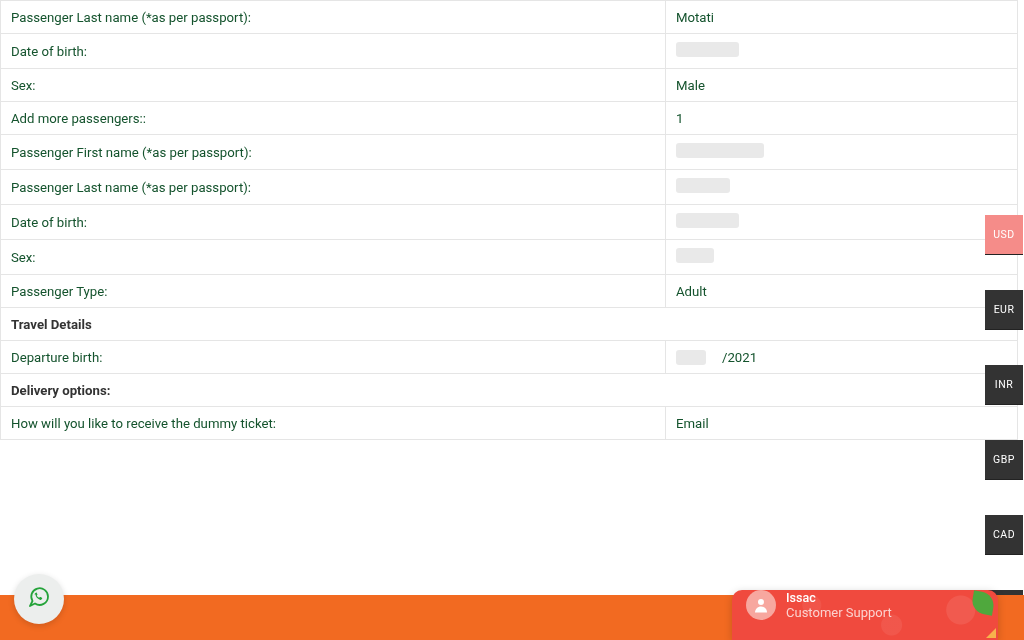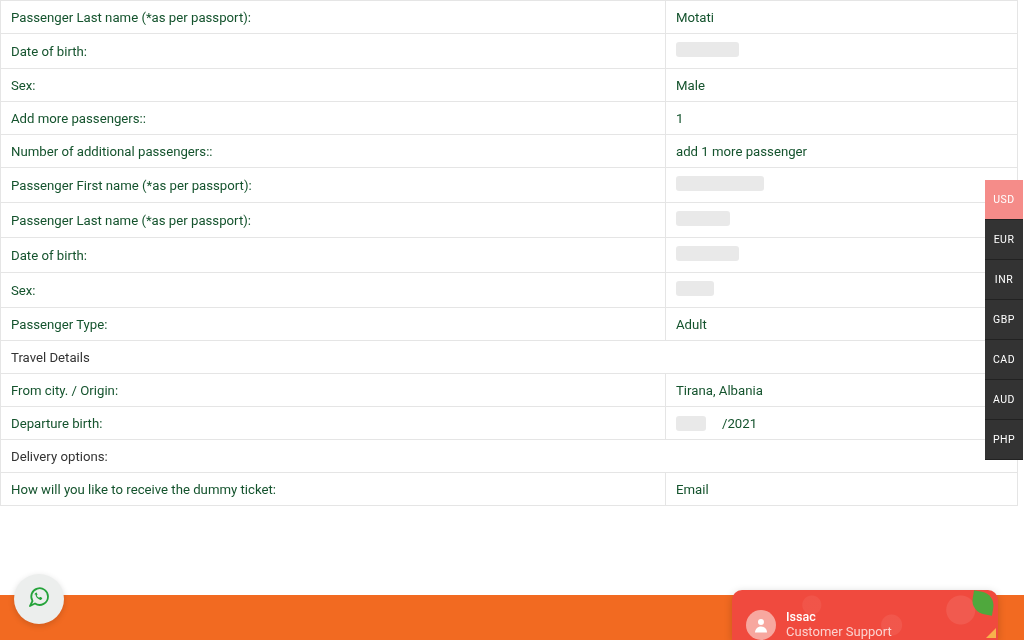--- a/index.html
+++ b/index.html
@@ -2,39 +2,39 @@
 <html><head>
 <meta charset="utf-8">
 <style>
   * { box-sizing: border-box; margin: 0; padding: 0; }
   html, body { width: 1024px; height: 640px; overflow: hidden; font-family: -apple-system, "Segoe UI", Roboto, Arial, sans-serif; background: #fff; }
   .page { position: relative; width: 1024px; height: 640px; }
   table { width: 1018px; border-collapse: collapse; table-layout: fixed; }
   td { border: 1px solid #e5e5e5; padding: 8px 10px; font-size: 13.2px; color: #14532d; vertical-align: middle; height: 33px; }
   td.label { width: 665px; }
   td.val { }
-  td.section { font-weight: 400; color: #333; }
+  td.section { font-weight: 700; color: #333; }
   td.full { }
   .blur { background: #e9e9e9; border-radius: 3px; display: inline-block; height: 15px; filter: blur(0.4px); }
   .orange-footer { position: absolute; left: 0; bottom: 0; height: 45px; width: 1024px; background: #f26a21; }
   .whatsapp { position: absolute; left: 14px; bottom: 16px; width: 50px; height: 50px; border-radius: 50%; background: #eceeed; display: flex; align-items: center; justify-content: center; box-shadow: 0 2px 6px rgba(0,0,0,0.15); cursor: pointer; }
   .whatsapp svg { width: 24px; height: 24px; }
-  .chat { position: absolute; right: 26px; bottom: 0; width: 266px; height: 50px; background: #f04a3e; border-radius: 10px 10px 0 0; display: flex; align-items: flex-end; overflow: hidden; box-shadow: 0 2px 8px rgba(0,0,0,0.18); }
+  .chat { position: absolute; right: 26px; bottom: 0; width: 266px; height: 50px; background: #f04a3e; border-radius: 10px 10px 0 0; display: flex; align-items: flex-start; overflow: hidden; box-shadow: 0 2px 8px rgba(0,0,0,0.18); }
   .chat::before { content:""; position:absolute; inset:0; background:
     radial-gradient(circle at 86% 40%, rgba(255,255,255,0.09) 0 14px, transparent 15px),
     radial-gradient(circle at 60% 70%, rgba(255,255,255,0.07) 0 10px, transparent 11px),
     radial-gradient(circle at 30% 30%, rgba(255,255,255,0.06) 0 9px, transparent 10px); }
   .chat .leaf { position:absolute; right:4px; top:2px; width:22px; height:22px; background:#4fa83d; border-radius: 0 14px 0 14px; transform: rotate(10deg); }
   .chat .tri { position:absolute; right:2px; bottom:2px; width:0; height:0; border-left:10px solid transparent; border-bottom:10px solid #f7b24c; }
   .chat .avatar { width: 30px; height: 30px; border-radius: 50%; background: #f7a79f; margin: 0 10px 0 14px; display:flex; align-items:center; justify-content:center; color:#fff; font-size:16px; position:relative; z-index:2; }
   .chat .txt { display:flex; flex-direction:column; line-height:1.2; position:relative; z-index:2; }
   .chat .name { color:#fff; font-size:12.5px; font-weight:500; }
   .chat .role { color: rgba(255,255,255,0.75); font-size:13px; }
   .currency-rail { position: absolute; right: 1px; top: 180px; width: 38px; display:flex; flex-direction:column; }
-  .currency-rail .c { height: 40px; background:#333; color:#fff; font-size:10.5px; letter-spacing:0.5px; display:flex; align-items:center; justify-content:center; cursor:pointer; border-bottom:1px solid #222; }
+  .currency-rail .c { height: 40px; background:#333; color:#fff; font-size:10.5px; letter-spacing:0.5px; display:flex; align-items:center; justify-content:center; cursor:pointer; border-bottom:1px solid #222;margin-top:35px; }
   .currency-rail .c.active { background:#f58c89; }
 </style>
 </head>
 <body>
 <div class="page">
 
 <table>
   <tbody id="tbody">
         <tr>
           <td class="label">Passenger Last name (*as per passport):</td>
@@ -46,24 +46,20 @@
         </tr>
         <tr>
           <td class="label">Sex:</td>
           <td class="val">Male</td>
         </tr>
         <tr>
           <td class="label">Add more passengers::</td>
           <td class="val">1</td>
         </tr>
         <tr>
-          <td class="label">Number of additional passengers::</td>
-          <td class="val">add 1 more passenger</td>
-        </tr>
-        <tr>
           <td class="label">Passenger First name (*as per passport):</td>
           <td class="val"><span class="blur" style="width: 88px;"></span></td>
         </tr>
         <tr>
           <td class="label">Passenger Last name (*as per passport):</td>
           <td class="val"><span class="blur" style="width: 54px;"></span></td>
         </tr>
         <tr>
           <td class="label">Date of birth:</td>
           <td class="val"><span class="blur" style="width: 63px;"></span></td>
@@ -71,24 +67,20 @@
         <tr>
           <td class="label">Sex:</td>
           <td class="val"><span class="blur" style="width: 38px;"></span></td>
         </tr>
         <tr>
           <td class="label">Passenger Type:</td>
           <td class="val">Adult</td>
         </tr>
         <tr>
           <td colspan="2" class="section full">Travel Details</td>
-        </tr>
-        <tr>
-          <td class="label">From city. / Origin:</td>
-          <td class="val">Tirana, Albania</td>
         </tr>
         <tr>
           <td class="label">Departure birth:</td>
           <td class="val"><span class="blur" style="width: 30px; vertical-align: middle;"></span><span style="vertical-align: middle; margin-left: 16px;">/2021</span></td>
         </tr>
         <tr>
           <td colspan="2" class="section full">Delivery options:</td>
         </tr>
         <tr>
           <td class="label">How will you like to receive the dummy ticket:</td>

